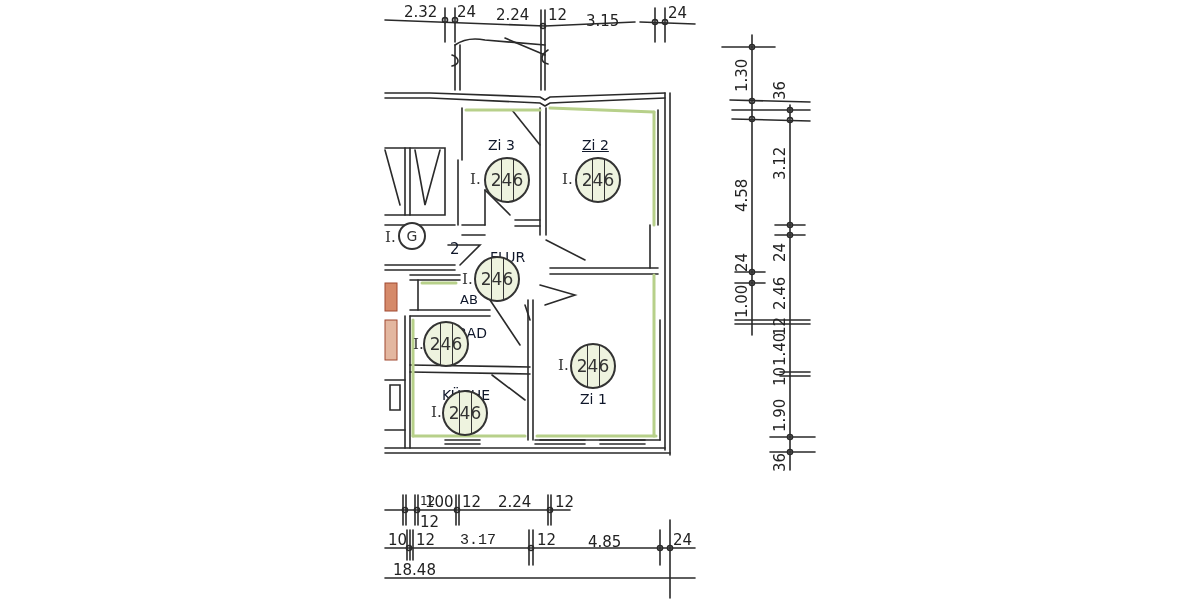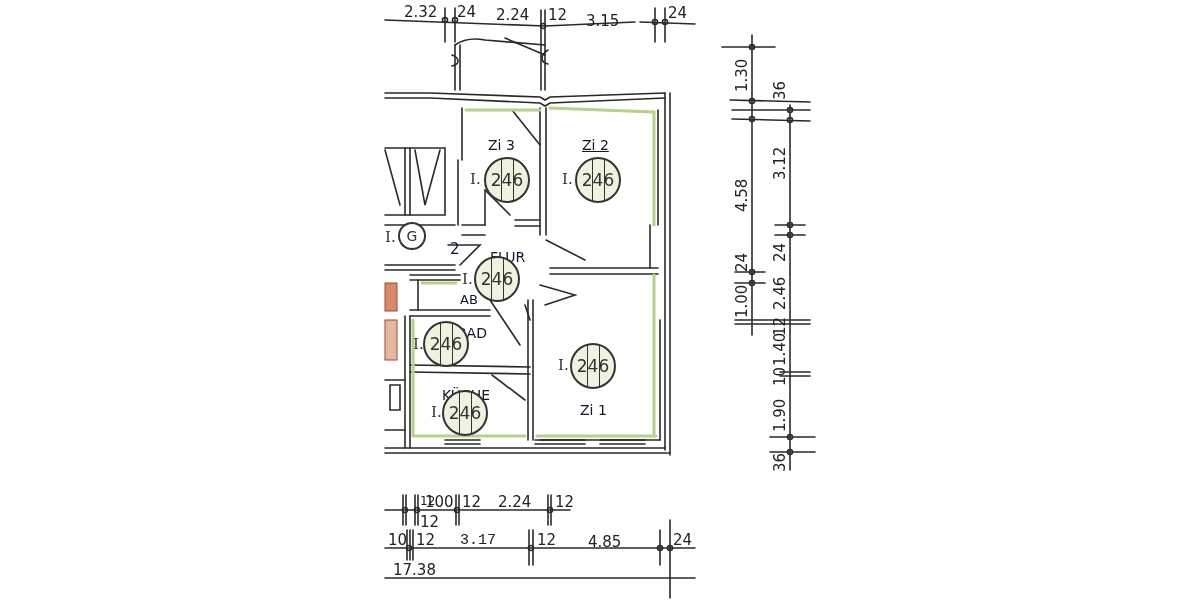--- a/index.html
+++ b/index.html
@@ -228,21 +228,21 @@
 <span class="dim" style="left:462px;top:495px;">12</span>
 <span class="dim" style="left:498px;top:495px;">2.24</span>
 <span class="dim" style="left:555px;top:495px;">12</span>
 <span class="dim" style="left:420px;top:515px;">12</span>
 <span class="dim" style="left:388px;top:533px;">10</span>
 <span class="dim" style="left:416px;top:533px;">12</span>
 <span class="dim" style="left:460px;top:533px;font-family:Liberation Mono, monospace;">3.17</span>
 <span class="dim" style="left:537px;top:533px;">12</span>
 <span class="dim" style="left:588px;top:535px;">4.85</span>
 <span class="dim" style="left:673px;top:533px;">24</span>
-<span class="dim" style="left:393px;top:563px;">17.38</span>
+<span class="dim" style="left:393px;top:563px;">18.48</span>
 
 <span class="room-label" style="left:488px;top:138px;">Zi 3</span>
 <span class="floor-prefix" style="left:470px;top:172px;">I.</span>
 <div class="badge" style="left:484px;top:157px;">
   <span class="stripe" style="left:15px;"></span>
     <span class="stripe" style="left:27px;"></span>
   <span>246</span>
 </div>
 
 <span class="room-label" style="left:582px;top:138px;text-decoration:underline;">Zi 2</span>
@@ -285,13 +285,13 @@
     <span class="stripe" style="left:27px;"></span>
   <span>246</span>
 </div>
 
 <span class="floor-prefix" style="left:558px;top:358px;">I.</span>
 <div class="badge" style="left:570px;top:343px;">
   <span class="stripe" style="left:15px;"></span>
     <span class="stripe" style="left:27px;"></span>
   <span>246</span>
 </div>
-<span class="room-label" style="left:580px;top:392px;margin-top:11px;">Zi 1</span>
+<span class="room-label" style="left:580px;top:392px;">Zi 1</span>
 
 </body></html>

